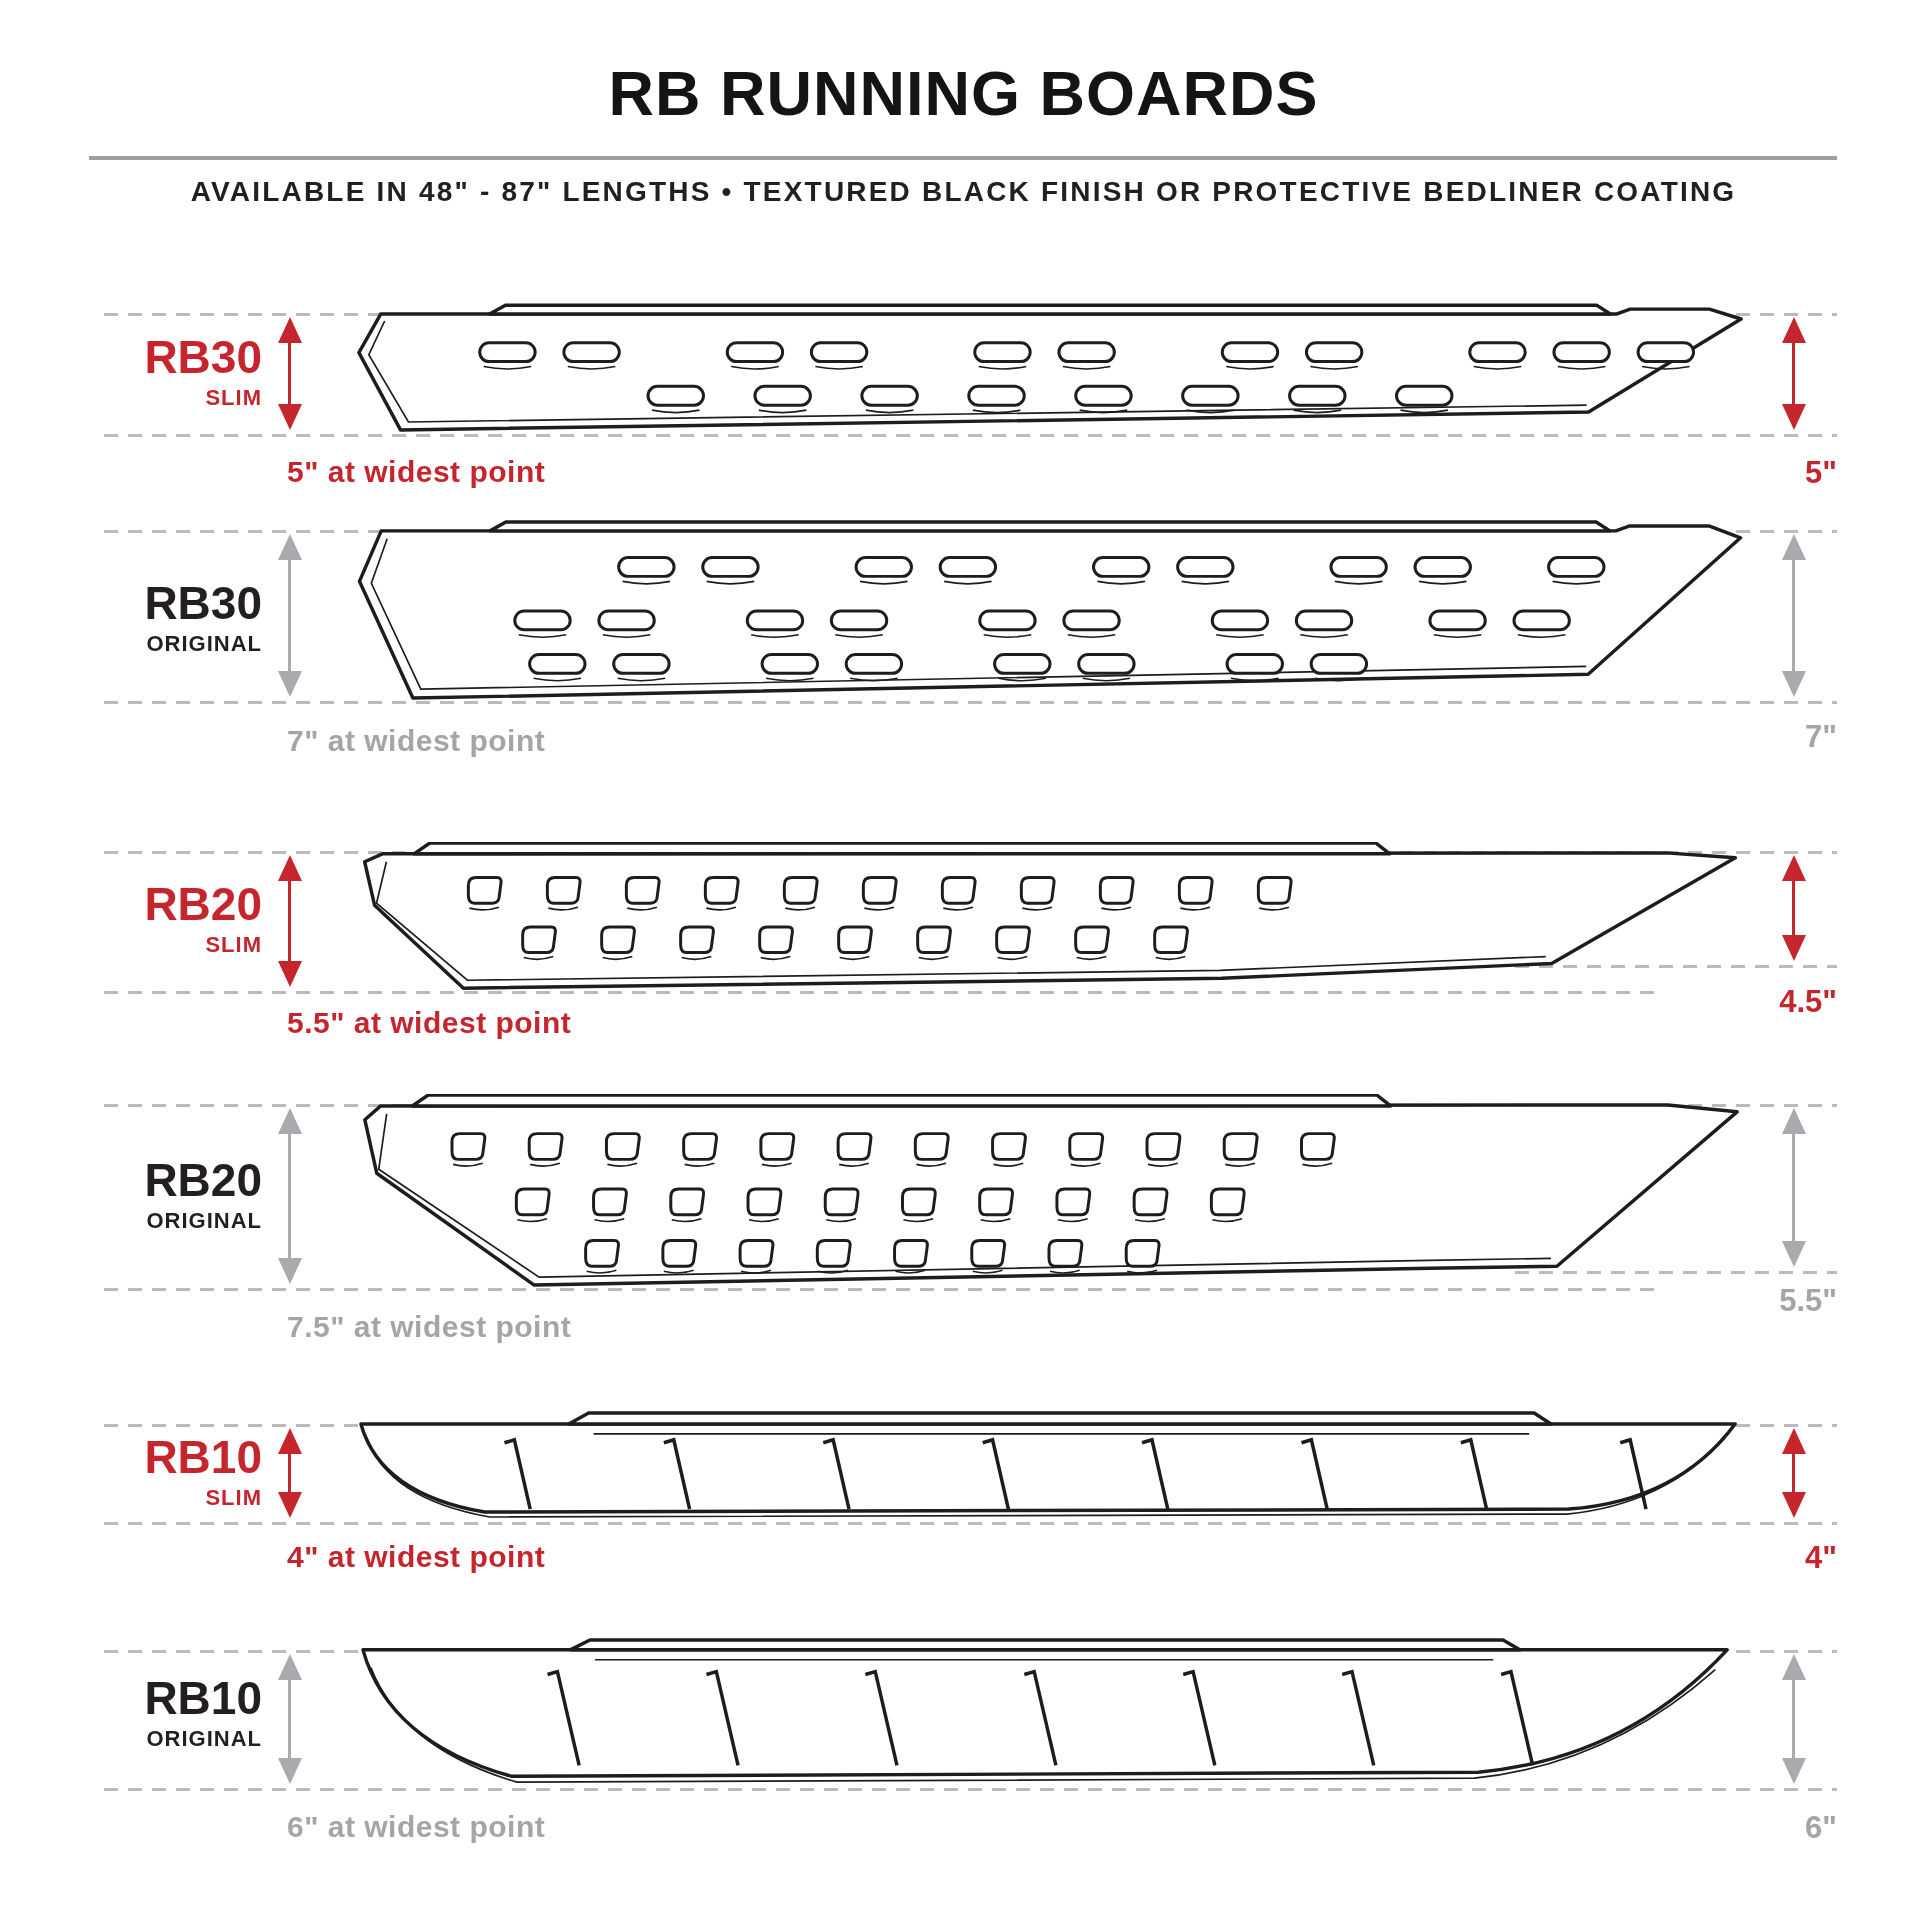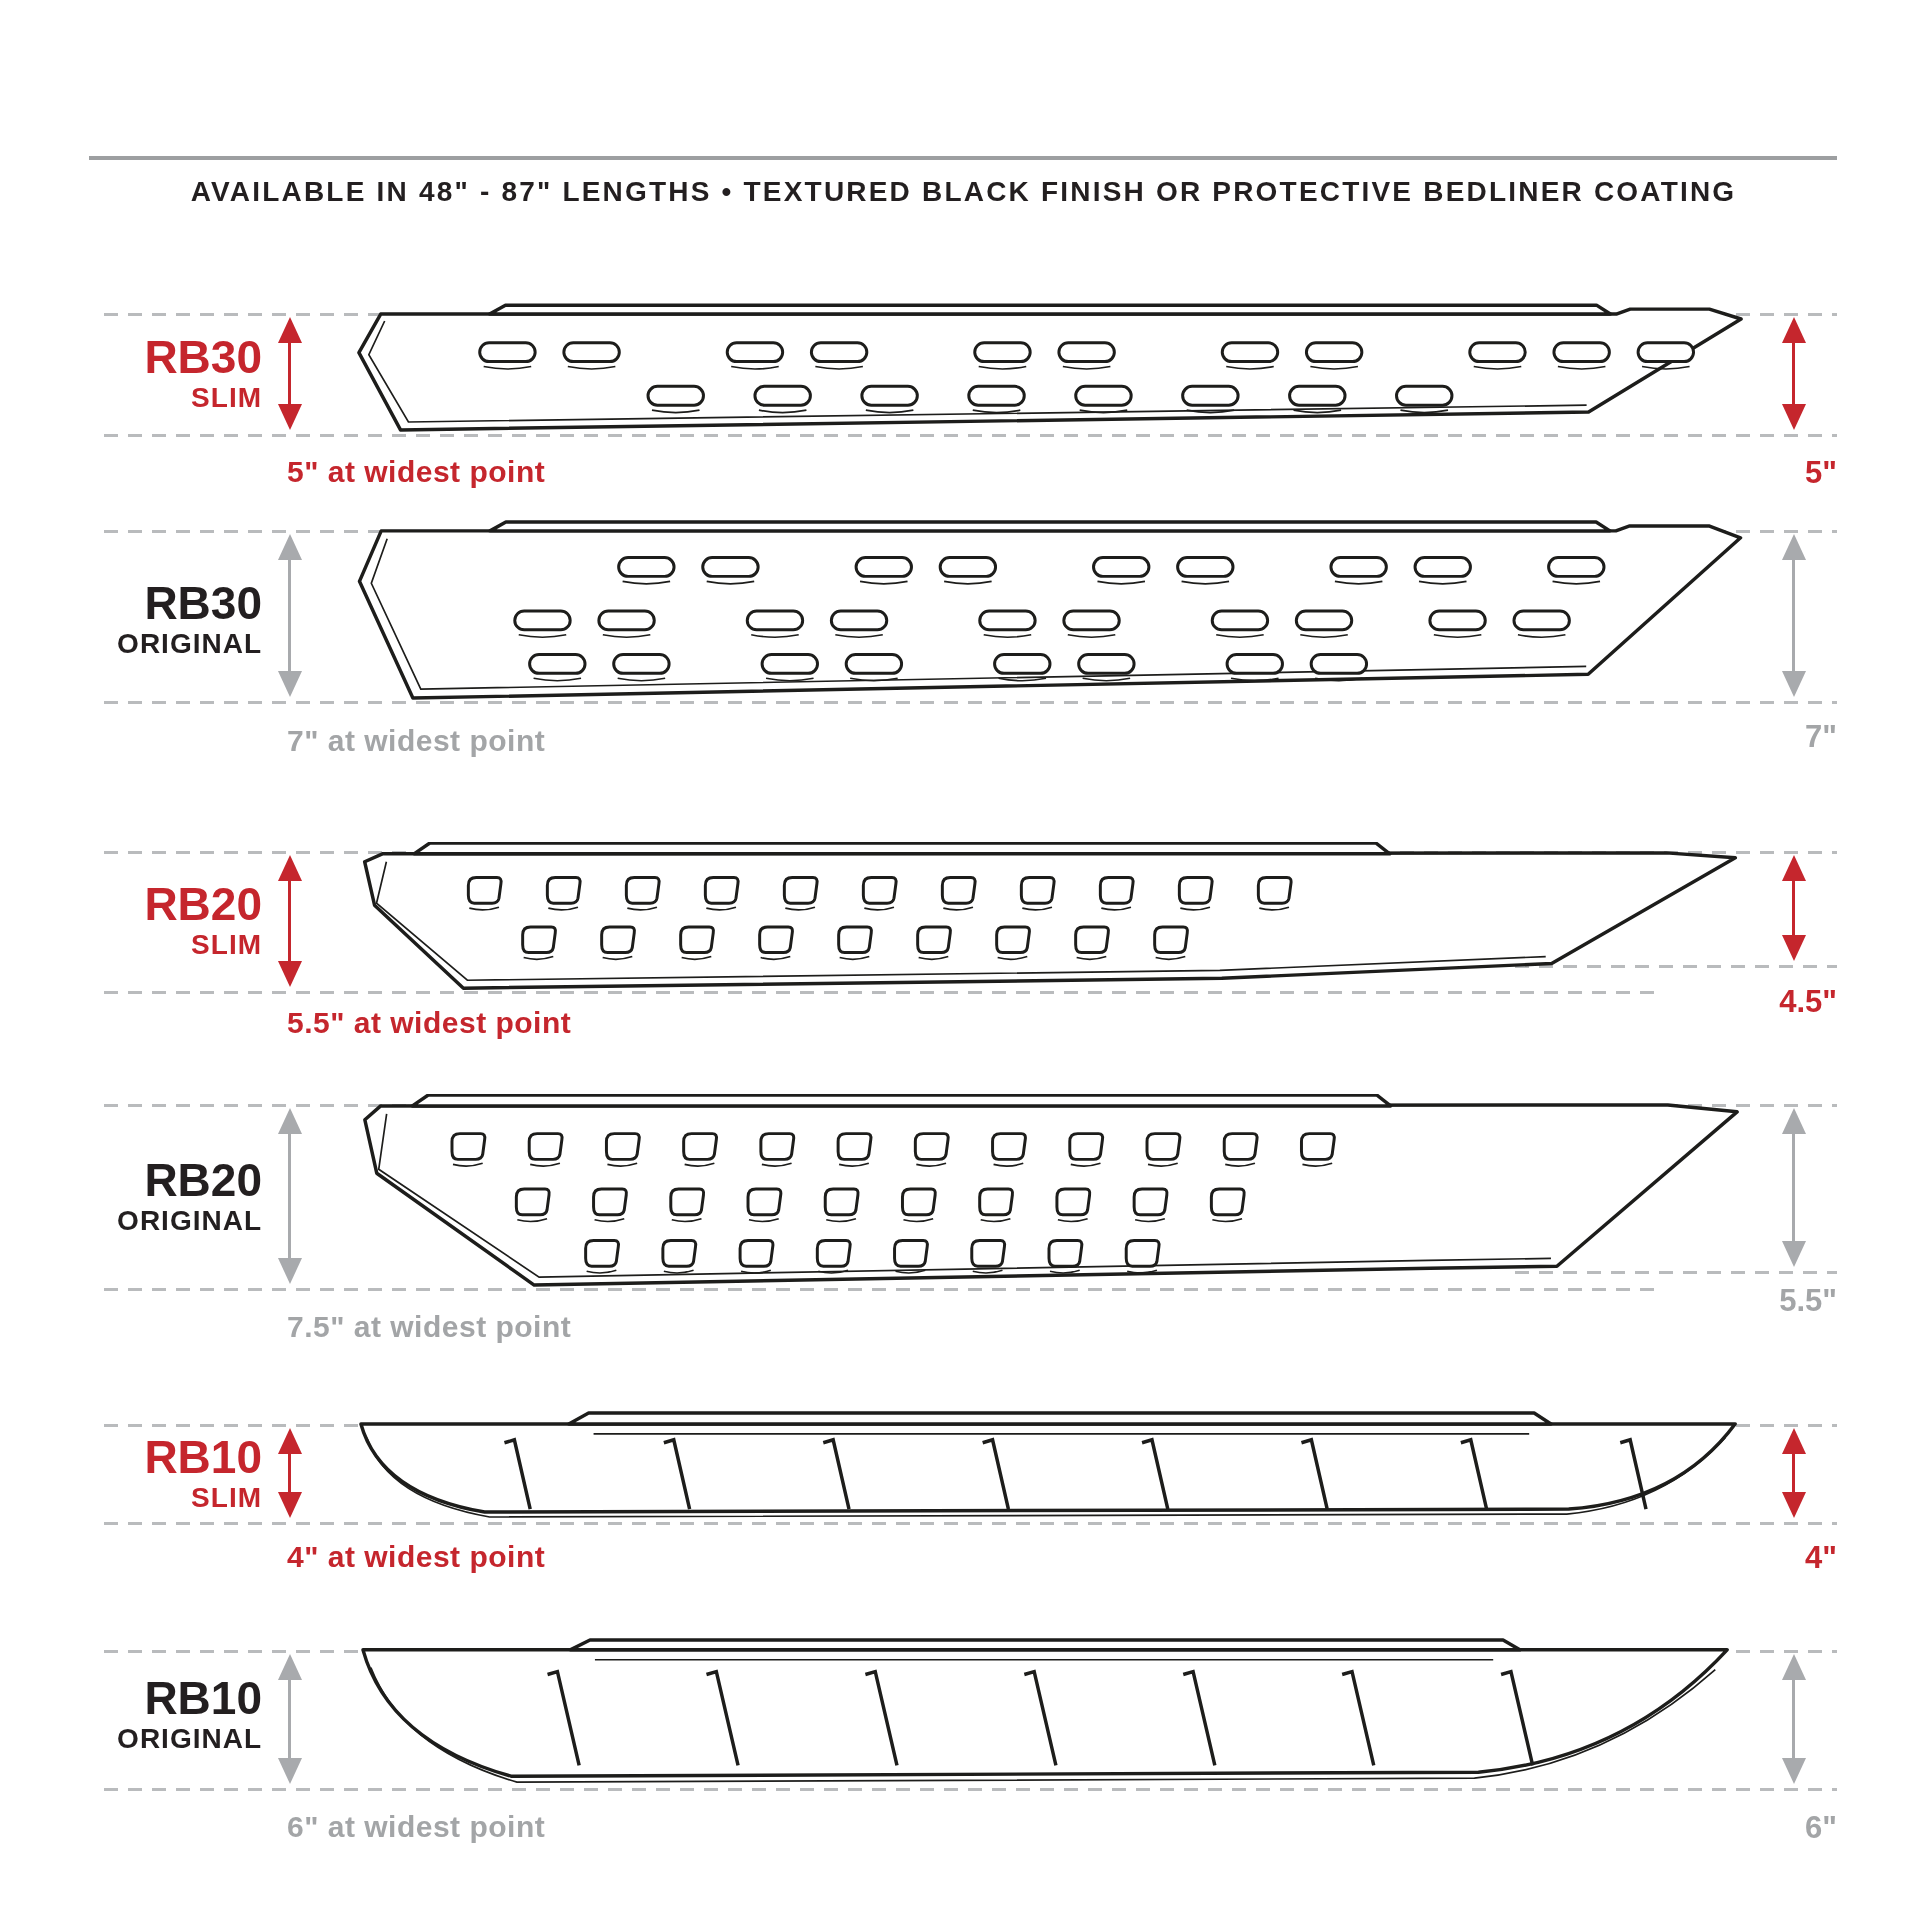--- a/index.html
+++ b/index.html
@@ -7,21 +7,21 @@
           font-family:"Liberation Sans",sans-serif;color:#231f20}
   .title{position:absolute;left:0;top:57px;width:1927px;text-align:center;
          font-size:63px;font-weight:800;letter-spacing:1px;color:#141414}
   .divider{position:absolute;left:89px;top:156px;width:1748px;height:4px;background:#9d9fa1}
   .subtitle{position:absolute;left:0;top:176px;width:1927px;text-align:center;
             font-size:28px;font-weight:700;letter-spacing:2.2px;color:#231f20}
   .dash{position:absolute;height:3px;left:104px;width:1733px;
         background:repeating-linear-gradient(90deg,#b9bbbd 0 14px,transparent 14px 24px)}
   .lbl{position:absolute;left:84px;width:178px;text-align:right}
   .model{font-size:46px;font-weight:800;line-height:48px}
-  .variant{font-size:28px;font-weight:700;line-height:34px;letter-spacing:1px}
+  .variant{font-size:22px;font-weight:700;line-height:34px;letter-spacing:1px}
   .red{color:#c5262d}
   .blk{color:#231f20}
   .arr{position:absolute;width:24px;color:#c5262d}
   .arr.gray{color:#a8aaad}
   .arr i{position:absolute;left:10.4px;top:14px;bottom:14px;width:3px;background:currentColor}
   .arr:before,.arr:after{content:"";position:absolute;left:0;width:0;height:0;
         border-left:12px solid transparent;border-right:12px solid transparent}
   .arr:before{top:0;border-bottom:26px solid currentColor}
   .arr:after{bottom:0;border-top:26px solid currentColor}
   .board{position:absolute;left:351px;width:1396px}
@@ -48,20 +48,21 @@
       </g>
       <g id="slash">
           <path d="M0 3 L10 0 L26 70" fill="none" stroke="#1d1d1b" stroke-width="3.5"></path>
         </g>
       <g id="slash2">
           <path d="M0 3 L10 0 L32 95" fill="none" stroke="#1d1d1b" stroke-width="3.5"></path>
         </g>
     </defs>
   </svg>
 
+  <div class="title">RB RUNNING BOARDS</div>
   <div class="divider"></div>
   <div class="subtitle">AVAILABLE IN 48" - 87" LENGTHS  •  TEXTURED BLACK FINISH OR PROTECTIVE BEDLINER COATING</div>
 
   <div>
     <div class="dash" style="top:313px"></div>
     <div class="dash" style="top:434px"></div>
     <div class="lbl red" style="top:333px">
       <div class="model">RB30</div>
       <div class="variant">SLIM</div>
     </div>

